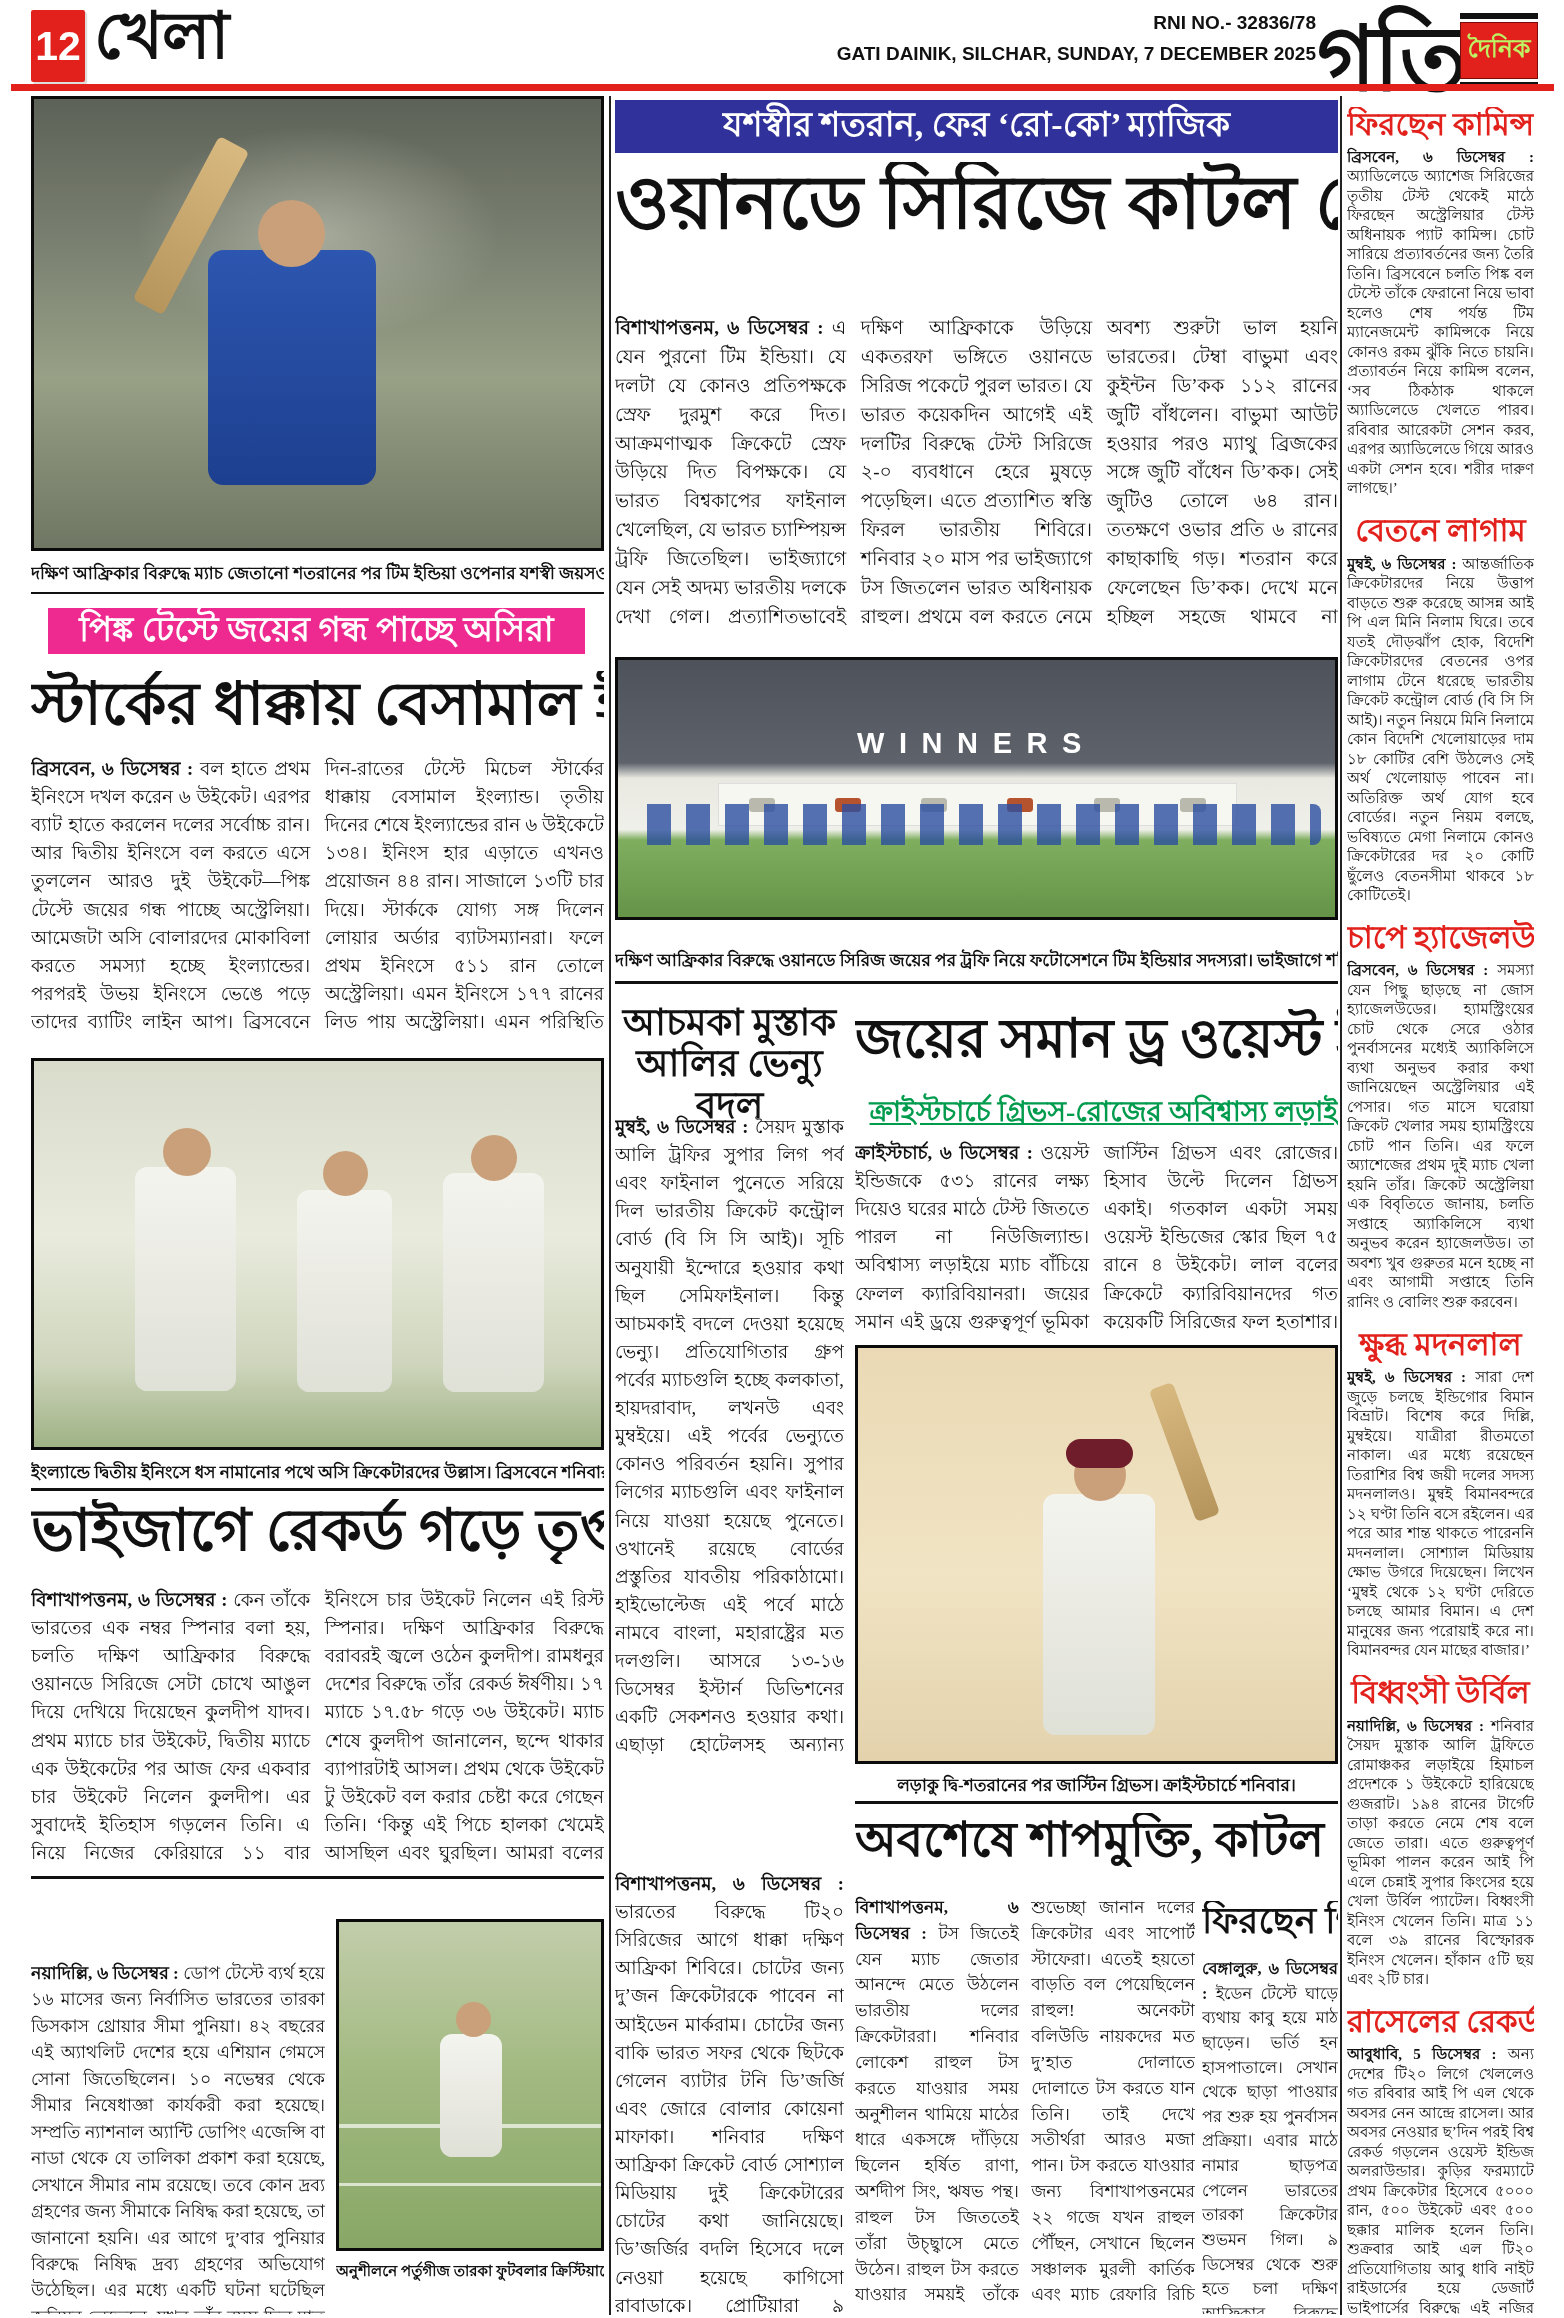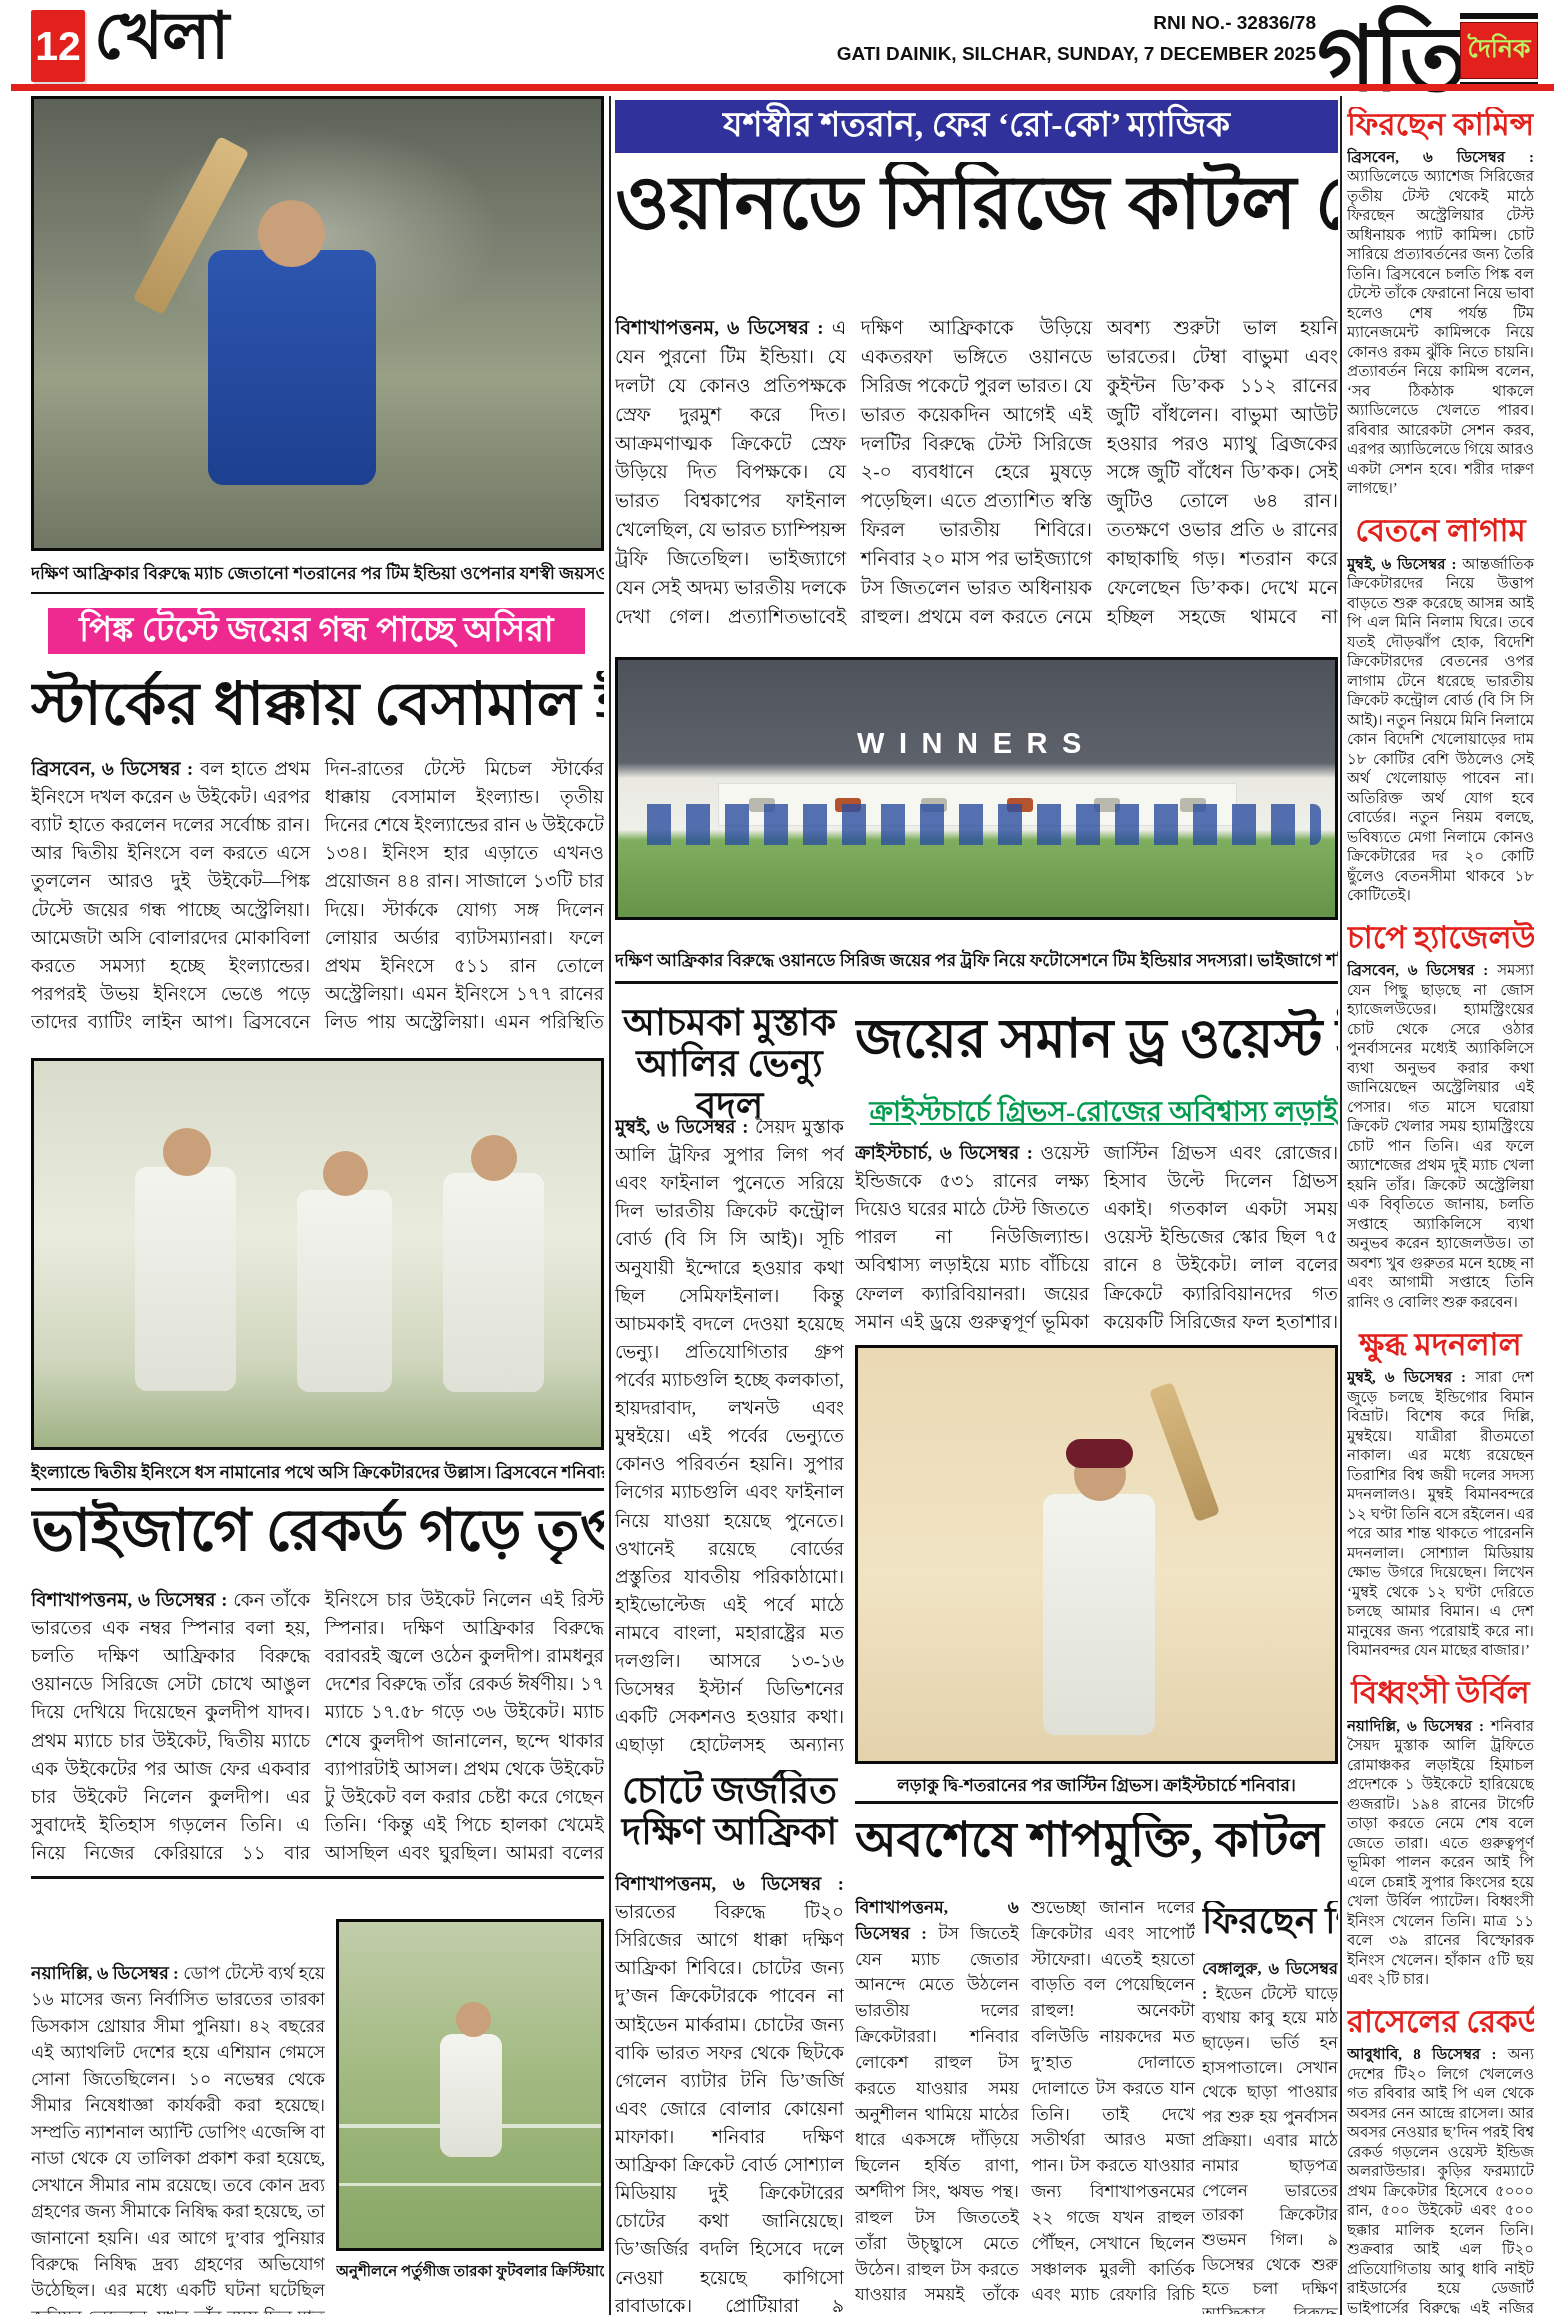--- a/index.html
+++ b/index.html
@@ -157,21 +157,20 @@
   </div>
   <div class="abs caption" style="left:615px;top:947px;width:723px;">দক্ষিণ আফ্রিকার বিরুদ্ধে ওয়ানডে সিরিজ জয়ের পর ট্রফি নিয়ে ফটোসেশনে টিম ইন্ডিয়ার সদস্যরা। ভাইজাগে শনিবার।</div>
   <div class="abs hrule" style="left:615px;top:981px;width:723px;height:2.8px;"></div>
 
   <div class="abs headline wrap" style="left:615px;top:1002px;width:229px;font-size:37px;">আচমকা মুস্তাক আলির ভেন্যু বদল</div>
   <div class="abs bodytext" style="left:615px;top:1113px;width:229px;height:644px;">
     <span class="dateline">মুম্বই, ৬ ডিসেম্বর :</span>
     <span>সৈয়দ মুস্তাক আলি ট্রফির সুপার লিগ পর্ব এবং ফাইনাল পুনেতে সরিয়ে দিল ভারতীয় ক্রিকেট কন্ট্রোল বোর্ড (বি সি সি আই)। সূচি অনুযায়ী ইন্দোরে হওয়ার কথা ছিল সেমিফাইনাল। কিন্তু আচমকাই বদলে দেওয়া হয়েছে ভেন্যু। প্রতিযোগিতার গ্রুপ পর্বের ম্যাচগুলি হচ্ছে কলকাতা, হায়দরাবাদ, লখনউ এবং মুম্বইয়ে। এই পর্বের ভেন্যুতে কোনও পরিবর্তন হয়নি। সুপার লিগের ম্যাচগুলি এবং ফাইনাল নিয়ে যাওয়া হয়েছে পুনেতে। ওখানেই রয়েছে বোর্ডের প্রস্তুতির যাবতীয় পরিকাঠামো। হাইভোল্টেজ এই পর্বে মাঠে নামবে বাংলা, মহারাষ্ট্রের মত দলগুলি। আসরে ১৩-১৬ ডিসেম্বর ইস্টার্ন ডিভিশনের একটি সেকশনও হওয়ার কথা। এছাড়া হোটেলসহ অন্যান্য আয়োজন নিয়ে আলোচনা হয়েছে। বোর্ড সচিব সাংগঠনিক বিষয়গুলি খতিয়ে দেখছেন বলেও জানা গিয়েছে।</span>
   </div>
 
-  <div class="abs headline wrap" style="left:615px;top:1770px;width:229px;font-size:37px;">চোটে জর্জরিত দক্ষিণ আফ্রিকা</div>
   <div class="abs bodytext" style="left:615px;top:1870px;width:229px;height:444px;">
     <span class="dateline">বিশাখাপত্তনম, ৬ ডিসেম্বর :</span>
     <span>ভারতের বিরুদ্ধে টি২০ সিরিজের আগে ধাক্কা দক্ষিণ আফ্রিকা শিবিরে। চোটের জন্য দু’জন ক্রিকেটারকে পাবেন না আইডেন মার্করাম। চোটের জন্য বাকি ভারত সফর থেকে ছিটকে গেলেন ব্যাটার টনি ডি’জর্জি এবং জোরে বোলার কোয়েনা মাফাকা। শনিবার দক্ষিণ আফ্রিকা ক্রিকেট বোর্ড সোশ্যাল মিডিয়ায় দুই ক্রিকেটারের চোটের কথা জানিয়েছে। ডি’জর্জির বদলি হিসেবে দলে নেওয়া হয়েছে কাগিসো রাবাডাকে। প্রোটিয়ারা ৯ ডিসেম্বর থেকে শুরু হতে চলা পাঁচ ম্যাচের টি২০ সিরিজে মুখোমুখি হবে ভারতের।</span>
   </div>
 
   <div class="abs headline" style="left:855px;top:1009px;width:483px;font-size:54px;">জয়ের সমান ড্র ওয়েস্ট ইন্ডিজের</div>
   <div class="abs subhead-green" style="left:855px;top:1090px;width:483px;">ক্রাইস্টচার্চে গ্রিভস-রোজের অবিশ্বাস্য লড়াই</div>
   <div class="abs bodytext" style="left:855px;top:1139px;width:483px;height:203px;column-count:2;column-gap:14.6px;">
     <span class="dateline">ক্রাইস্টচার্চ, ৬ ডিসেম্বর :</span>
     <span>ওয়েস্ট ইন্ডিজকে ৫৩১ রানের লক্ষ্য দিয়েও ঘরের মাঠে টেস্ট জিততে পারল না নিউজিল্যান্ড। অবিশ্বাস্য লড়াইয়ে ম্যাচ বাঁচিয়ে ফেলল ক্যারিবিয়ানরা। জয়ের সমান এই ড্রয়ে গুরুত্বপূর্ণ ভূমিকা জাস্টিন গ্রিভস এবং রোজের। হিসাব উল্টে দিলেন গ্রিভস একাই। গতকাল একটা সময় ওয়েস্ট ইন্ডিজের স্কোর ছিল ৭৫ রানে ৪ উইকেট। লাল বলের ক্রিকেটে ক্যারিবিয়ানদের গত কয়েকটি সিরিজের ফল হতাশার। তবে এই টেস্টে হাল ছাড়েননি গ্রিভসরা। শেষ পর্যন্ত ৩৫১ রানের লম্বা জুটি গড়ে চতুর্থ ইনিংসে টিকে থাকলেন তাঁরা। ১৯৬টি চারের সাহায্যে ৫৪৩ রানে পৌঁছে ম্যাচ বাঁচায় সফরকারীরা। গ্রিভসের লড়াকু দ্বি-শতরান মনে রাখবে ক্রিকেট দুনিয়া। ম্যাচের সেরা হয়ে গ্রিভস জানান, দলের জন্য এমন ইনিংস খেলতে পেরে তিনি খুশি। অধিনায়কত্বের চাপ সামলে এমন ব্যাটিং নিঃসন্দেহে প্রশংসার।</span>
@@ -234,21 +233,21 @@
       <div class="brief-headline">বিধ্বংসী উর্বিল</div>
       <div class="brief-body">
         <span class="dateline">নয়াদিল্লি, ৬ ডিসেম্বর :</span>
         <span>শনিবার সৈয়দ মুস্তাক আলি ট্রফিতে রোমাঞ্চকর লড়াইয়ে হিমাচল প্রদেশকে ১ উইকেটে হারিয়েছে গুজরাট। ১৯৪ রানের টার্গেট তাড়া করতে নেমে শেষ বলে জেতে তারা। এতে গুরুত্বপূর্ণ ভূমিকা পালন করেন আই পি এলে চেন্নাই সুপার কিংসের হয়ে খেলা উর্বিল প্যাটেল। বিধ্বংসী ইনিংস খেলেন তিনি। মাত্র ১১ বলে ৩৯ রানের বিস্ফোরক ইনিংস খেলেন। হাঁকান ৫টি ছয় এবং ২টি চার।</span>
       </div>
     </div>
 
     <div>
       <div class="brief-headline">রাসেলের রেকর্ড</div>
       <div class="brief-body">
-        <span class="dateline">আবুধাবি, 8 ডিসেম্বর :</span>
+        <span class="dateline">আবুধাবি, 5 ডিসেম্বর :</span>
         <span>অন্য দেশের টি২০ লিগে খেললেও গত রবিবার আই পি এল থেকে অবসর নেন আন্দ্রে রাসেল। আর অবসর নেওয়ার ছ’দিন পরই বিশ্ব রেকর্ড গড়লেন ওয়েস্ট ইন্ডিজ অলরাউন্ডার। কুড়ির ফরম্যাটে প্রথম ক্রিকেটার হিসেবে ৫০০০ রান, ৫০০ উইকেট এবং ৫০০ ছক্কার মালিক হলেন তিনি। শুক্রবার আই এল টি২০ প্রতিযোগিতায় আবু ধাবি নাইট রাইডার্সের হয়ে ডেজার্ট ভাইপার্সের বিরুদ্ধে এই নজির গড়েন ক্যারিবীয় তারকা।</span>
       </div>
     </div>
 
   </div>
 
 </div>
 
 
 </body></html>

